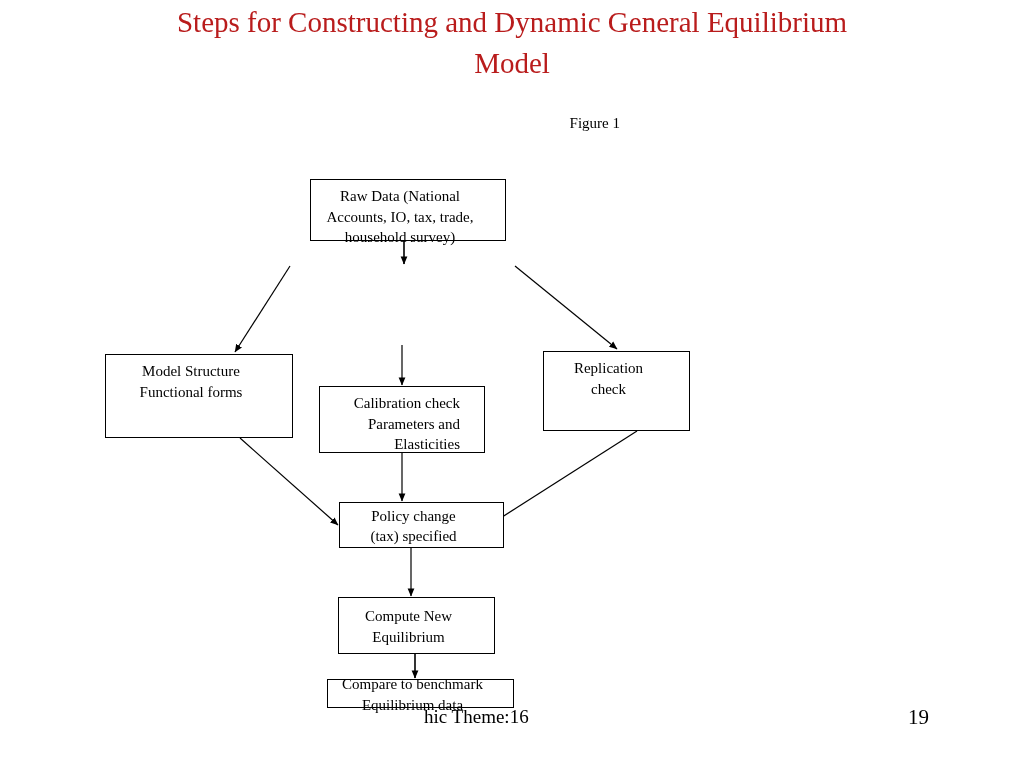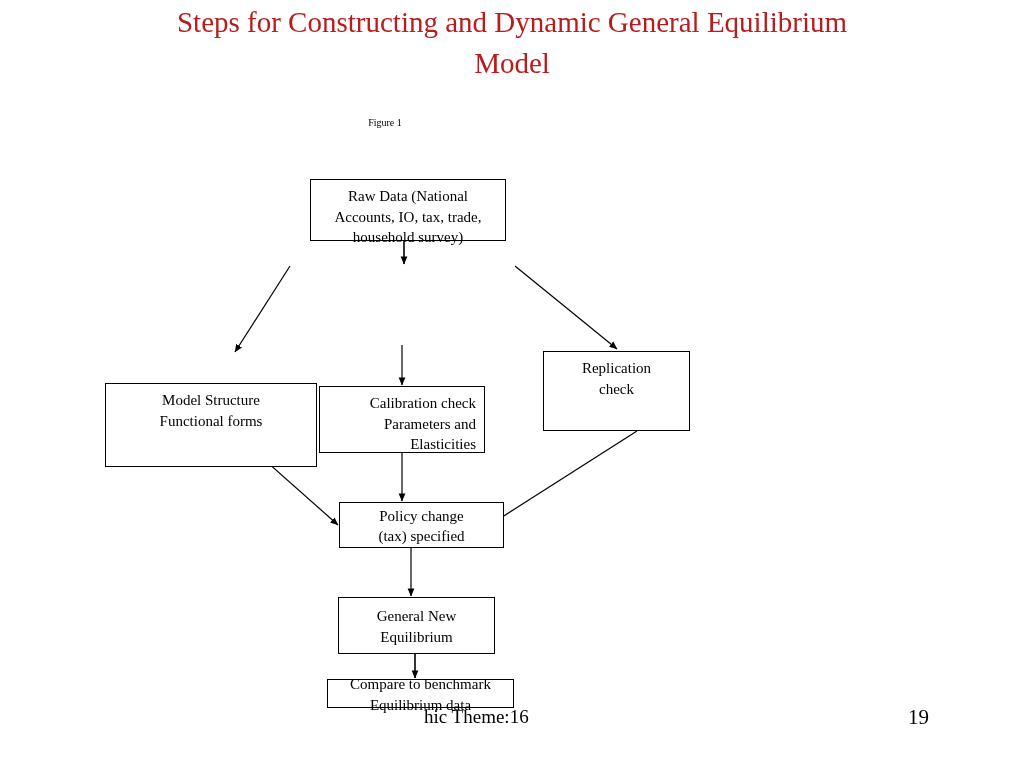--- a/index.html
+++ b/index.html
@@ -30,22 +30,22 @@
     color: #b91c1c;
     white-space: pre-line;
   }
 
   
   .fig-caption {
     position: absolute;
     left: 150px;
     top: 113px;
     width: 470px;
-    text-align: center;
-    font-size: 10px;
+    text-align: right;
+    font-size: 15px;
     line-height: 20px;
   }
   .fig-caption .fig-label { display: block; }
   .fig-caption .fig-sub {
     display: inline-block;
     text-decoration: underline;
     text-underline-offset: 2px;
   }
 
   
@@ -66,32 +66,32 @@
   }
 
   .node {
     position: absolute;
     box-sizing: border-box;
     border: 1px solid #000000;
     background: #ffffff;
     font-size: 15px;
     line-height: 20.5px;
     white-space: pre-line;
-    padding: 6px 8px 4px 8px;
+    padding: 6px 24px 4px 8px;
     z-index: 2;
   }
   .node.center { text-align: center; }
   .node.left   { text-align: right; }
   .node.mid    { display: flex; align-items: center; justify-content: center; }
   .node.mid > span { display: block; width: 100%; }
 
   
   #node-raw-data      { left: 310px; top: 179px; width: 196px; height: 62px; }
   #node-adjustments   { left: 290px; top: 265px; width: 224px; height: 80px; }
-  #node-model-structure { left: 105px; top: 354px; width: 212px; height: 84px; margin-top: 29px; }
+  #node-model-structure { left: 105px; top: 354px; width: 188px; height: 84px; }
   #node-calibration   { left: 319px; top: 386px; width: 166px; height: 67px; }
   #node-replication   { left: 543px; top: 351px; width: 147px; height: 80px; }
   #node-policy-change { left: 339px; top: 502px; width: 165px; height: 46px; }
   #node-compute       { left: 338px; top: 597px; width: 157px; height: 57px; }
   #node-compare       { left: 327px; top: 679px; width: 187px; height: 29px; }
 
   
   .footer-text {
     position: absolute;
     left: 424px;
@@ -158,21 +158,21 @@
   <div class="node left" id="node-calibration">Calibration check
 Parameters and
 Elasticities</div>
 
   <div class="node center" id="node-replication">Replication
 check</div>
 
   <div class="node center mid" id="node-policy-change"><span>Policy change
 (tax) specified</span></div>
 
-  <div class="node center mid" id="node-compute"><span>General New
+  <div class="node center mid" id="node-compute"><span>Compute New
 Equilibrium</span></div>
 
   <div class="node center mid" id="node-compare"><span>Compare to benchmark
 Equilibrium data</span></div>
 
 </div>
 
 <div class="footer-text">hic Theme:16</div>
 
 <div class="page-number">19</div>

